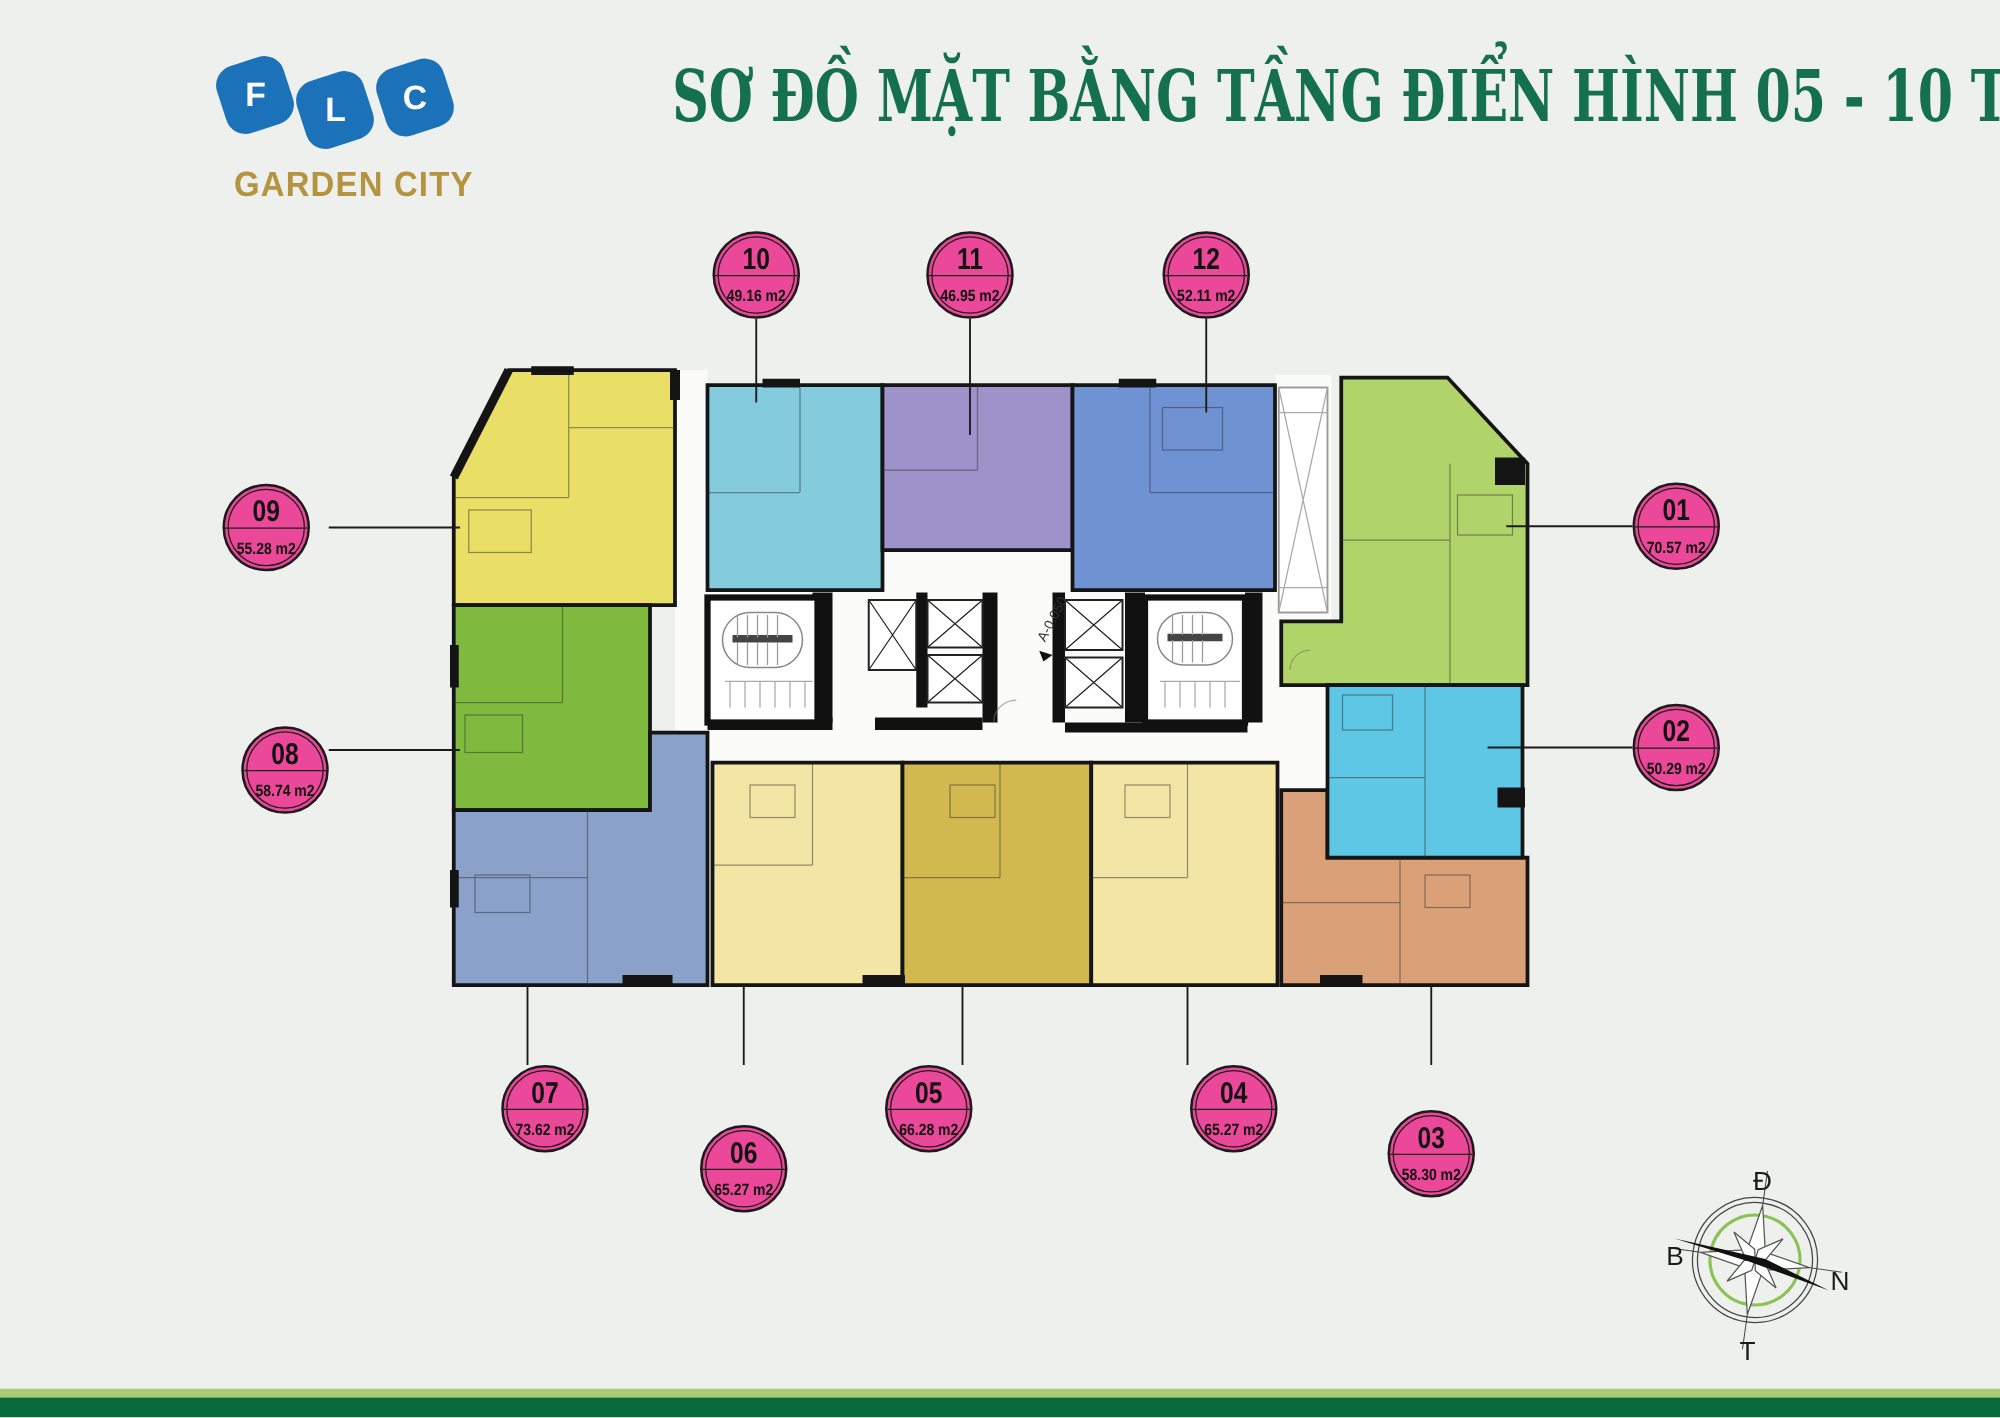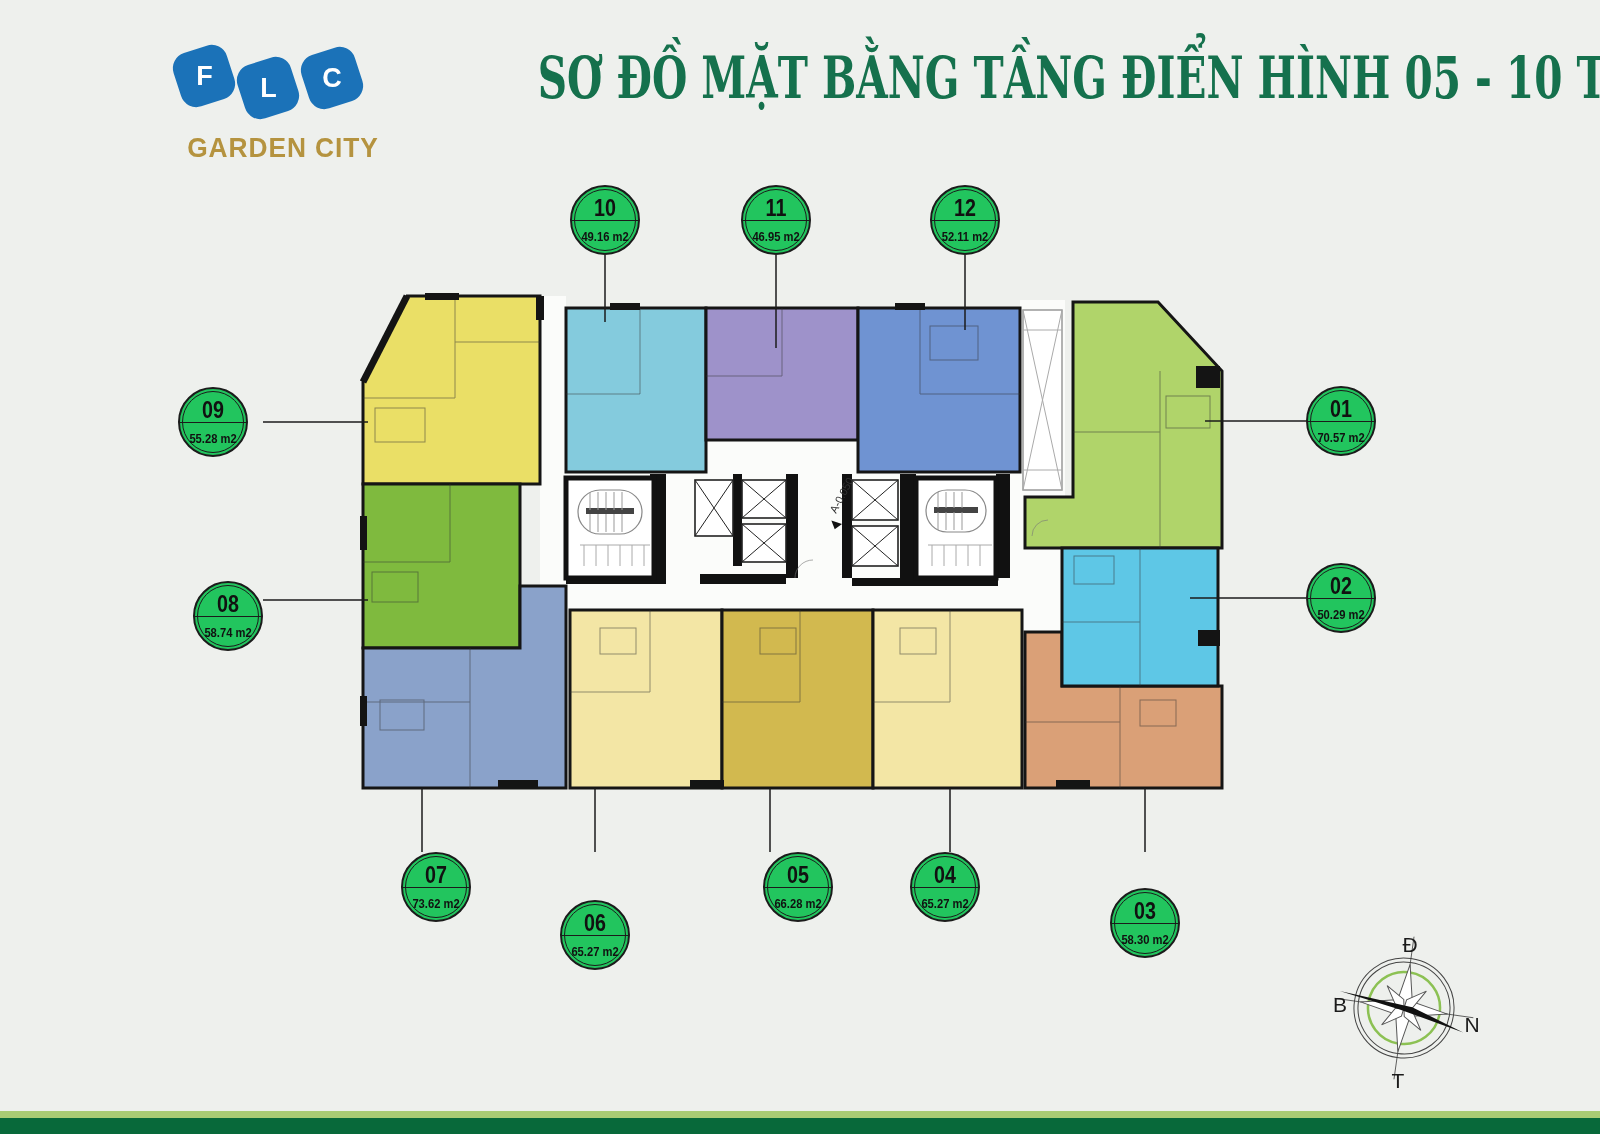--- a/index.html
+++ b/index.html
@@ -19,32 +19,32 @@
                   transform:scaleX(.94);transform-origin:center;}
   .title{position:absolute;left:420px;top:44px;width:1070px;text-align:center;color:#15714d;
          font-family:"DejaVu Serif","Liberation Serif",serif;font-weight:bold;font-size:52px;
          white-space:nowrap;transform:scale(.78,1.1);transform-origin:center top;}
 
   
   .plan-svg{position:absolute;left:0;top:0;}
 
   
   .callout{position:absolute;width:70px;height:70px;border:2px solid #1b1b1b;border-radius:50%;
-           background:#22c55e;box-sizing:border-box;}
+           background:#ec4899;box-sizing:border-box;}
   .callout::before{content:"";position:absolute;inset:2px;border:1px solid #1b1b1b;border-radius:50%;}
   .callout::after{content:"";position:absolute;left:0;right:0;top:50%;border-top:1.5px solid #1b1b1b;}
   .callout .num{position:absolute;top:7px;left:0;right:0;text-align:center;
                 font-size:24px;font-weight:600;color:#111;transform:scaleX(.82);}
   .callout .area{position:absolute;bottom:9px;left:0;right:0;text-align:center;
                  font-size:13px;font-weight:600;color:#111;transform:scaleX(.86);white-space:nowrap;}
   .co-u10{left:570px;top:185px}.co-u11{left:741px;top:185px}.co-u12{left:930px;top:185px}
   .co-u09{left:178px;top:387px}.co-u08{left:193px;top:581px}
   .co-u01{left:1306px;top:386px}.co-u02{left:1306px;top:563px}
-  .co-u07{left:401px;top:852px}.co-u06{left:560px;top:900px}.co-u05{left:763px;top:852px}
-  .co-u04{left:910px;top:852px}.co-u03{left:1110px;top:888px}
+  .co-u07{left:401px;top:852px}.co-u06{left:560px;top:900px}.co-u05{left:708px;top:852px}
+  .co-u04{left:952px;top:852px}.co-u03{left:1110px;top:888px}
 
   
   .bar-light{position:absolute;left:0;right:0;top:1111px;height:7px;background:#a9cb74;}
   .bar-dark{position:absolute;left:0;right:0;top:1118px;height:16px;background:#08693a;}
 </style>
 </head>
 <body>
 
 <div class="page">
 

